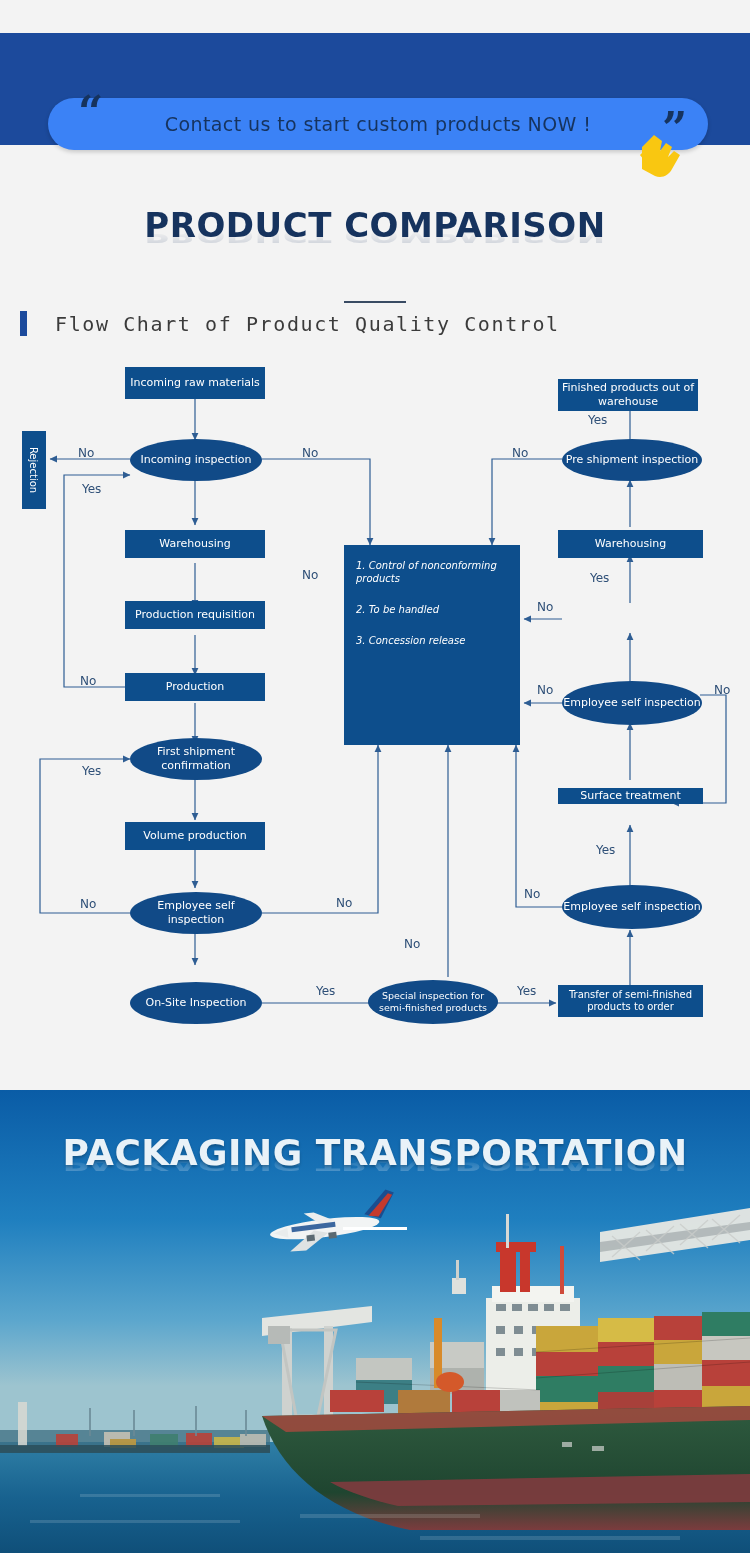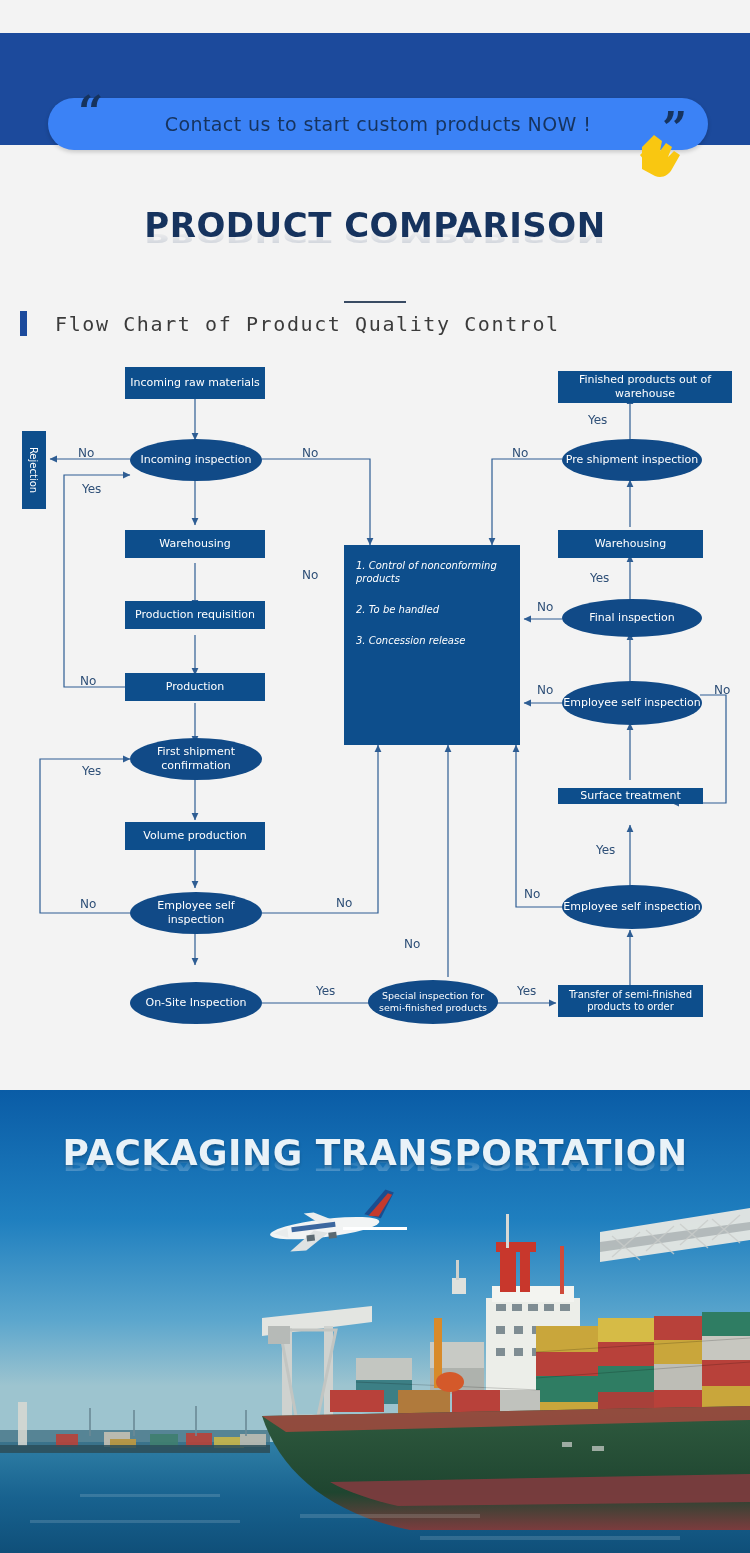--- a/index.html
+++ b/index.html
@@ -255,33 +255,30 @@
   </div>
 
   <div class="node rect" style="left:558px; top:433px; width:145px; height:16px;">
     <span>Surface treatment</span>
   </div>
 
   <div class="node oval" style="left:562px; top:326px; width:140px; height:44px;">
     <span>Employee self inspection</span>
   </div>
 
-  <div class="node oval" style="left:562px; top:244px; width:140px; height:38px;">
-    <span>Final inspection</span>
-  </div>
 
   <div class="node rect" style="left:558px; top:175px; width:145px; height:28px;">
     <span>Warehousing</span>
   </div>
 
   <div class="node oval" style="left:562px; top:84px; width:140px; height:42px;">
     <span>Pre shipment inspection</span>
   </div>
 
-  <div class="node rect" style="left:558px; top:16px; width:174px; height:32px;">
+  <div class="node rect" style="left:558px; top:24px; width:140px; height:32px;">
     <span>Finished products out of warehouse</span>
   </div>
 
   <div id="rejection-node" style="left:22px; top:76px; width:24px; height:78px;">
     <div id="rejection-label">Rejection</div>
   </div>
 
   <div id="center-box" style="left:344px; top:190px; width:176px; height:200px;">
     <div class="cb-line">1. Control of nonconforming products</div>
     <div class="cb-line">2. To be handled</div>

